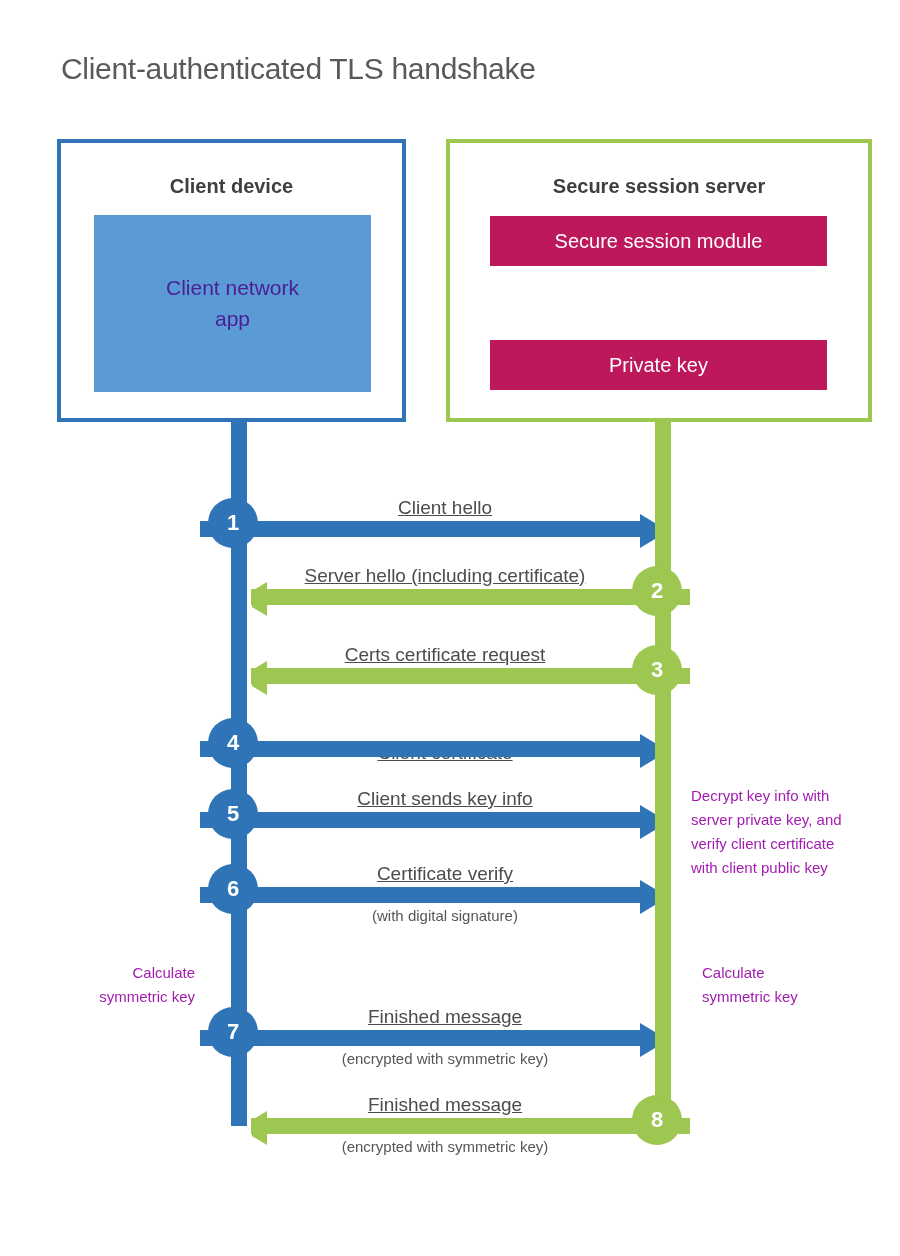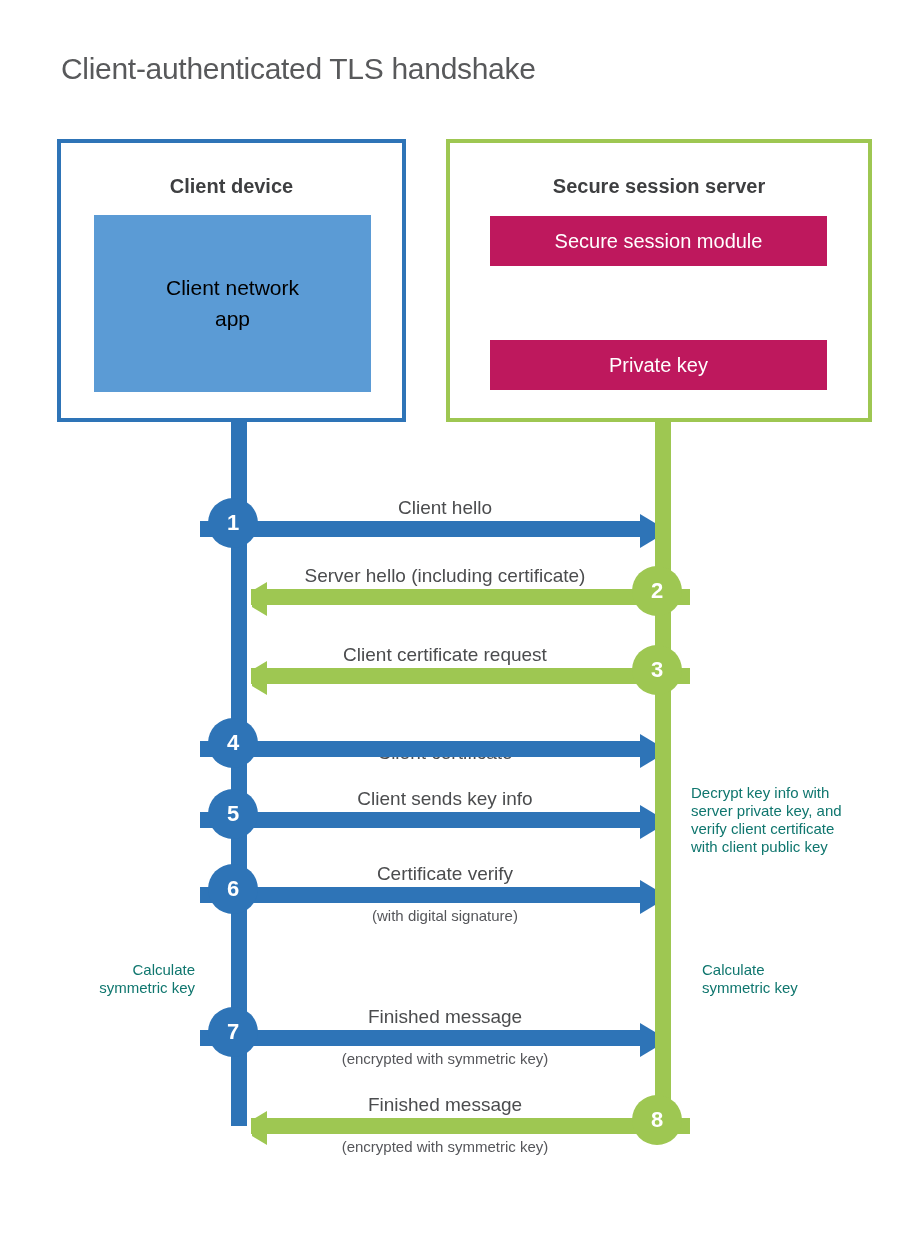--- a/index.html
+++ b/index.html
@@ -37,21 +37,21 @@
     font-weight: bold;
     color: #3e3f41;
   }
   .client-app {
     position: absolute;
     left: 78px; top: 199px;
     width: 277px; height: 177px;
     background: #5b9bd5;
     display: flex; align-items: center; justify-content: center;
     text-align: center;
-    color: #000000;
+    color: #4c1d95;
     font-size: 21px;
     line-height: 1.45;
     white-space: pre-line;
   }
   .server-bar {
     position: absolute;
     left: 474px;
     width: 337px; height: 50px;
     background: #be185d;
     display: flex; align-items: center; justify-content: center;
@@ -83,34 +83,35 @@
     font-weight: bold;
   }
   .step-circle.blue  { left: 192px; background: #2e74b7; }
   .step-circle.green { left: 616px; background: #9ec752; }
   .msg-label {
     position: absolute;
     left: 217px; width: 424px;
     text-align: center;
     font-size: 19px;
     color: #4b4c4e;
+    text-decoration: underline;
   }
   .msg-sublabel {
     position: absolute;
     left: 217px; width: 424px;
     text-align: center;
     font-size: 15px;
     color: #55565a;
   }
   
   .side-note {
     position: absolute;
     font-size: 15px;
-    line-height: 18px;
-    color: #0f766e;
+    line-height: 24px;
+    color: #a21caf;
     white-space: pre-line;
   }
   .note-decrypt { left: 667px; top: 760px; width: 180px; text-align: left; }
   .note-calc-left { left: 52px; top: 937px; width: 135px; text-align: right; }
   .note-calc-right { left: 678px; top: 937px; width: 135px; text-align: left; }
 </style>
 </head>
 <body>
 
 <div class="canvas">
@@ -135,21 +136,21 @@
   <div class="msg-label" style="top:473px">Client hello</div>
   <div class="arrow-line blue" style="top:505px"></div>
   <div class="arrow-head right" style="top:498px"></div>
   <div class="step-circle blue" style="top:482px">1</div>
 
   <div class="msg-label" style="top:541px">Server hello (including certificate)</div>
   <div class="arrow-line green" style="top:573px"></div>
   <div class="arrow-head left" style="top:566px"></div>
   <div class="step-circle green" style="top:550px">2</div>
 
-  <div class="msg-label" style="top:620px">Client certificate request</div>
+  <div class="msg-label" style="top:620px">Certs certificate request</div>
   <div class="arrow-line green" style="top:652px"></div>
   <div class="arrow-head left" style="top:645px"></div>
   <div class="step-circle green" style="top:629px">3</div>
 
   <div class="msg-label" style="top:718px">Client certificate</div>
   <div class="arrow-line blue" style="top:725px"></div>
   <div class="arrow-head right" style="top:718px"></div>
   <div class="step-circle blue" style="top:702px">4</div>
 
   <div class="msg-label" style="top:764px">Client sends key info</div>

